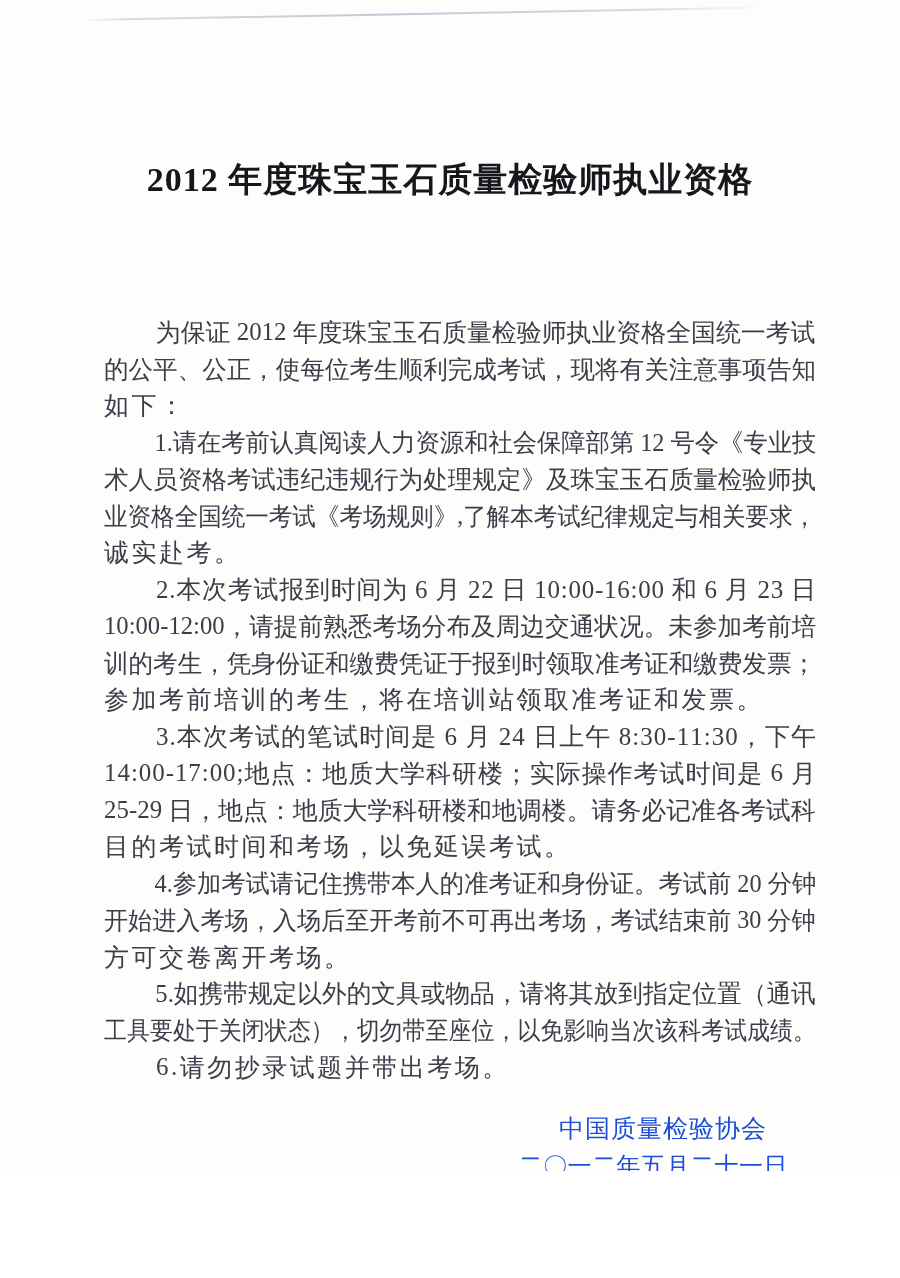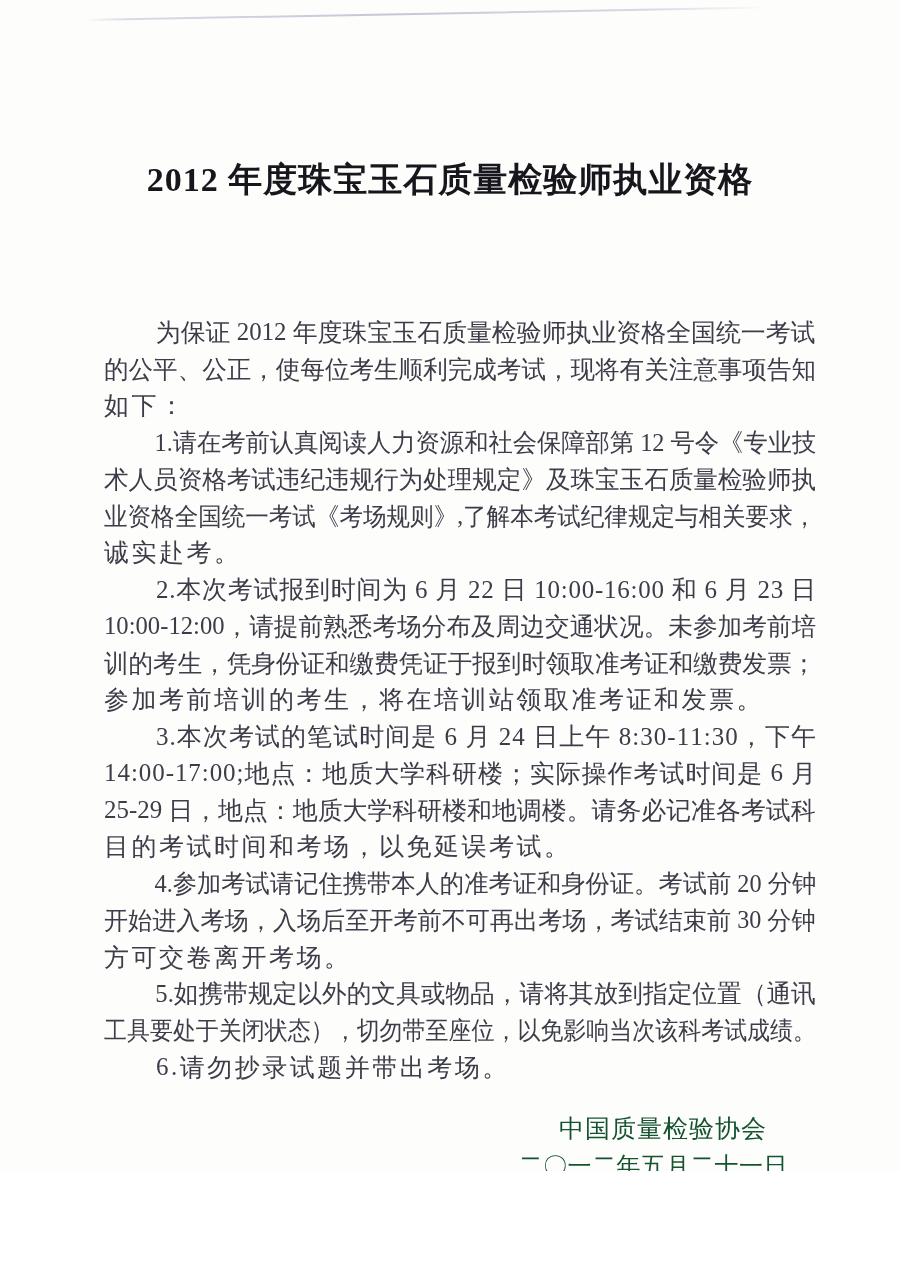--- a/index.html
+++ b/index.html
@@ -65,21 +65,21 @@
   .line span {
     display: block;
     white-space: pre;
   }
   .line.fill { justify-content: space-between; }
   .line:not(.fill) { justify-content: flex-start; gap: 2.5px; }
   .line.first { padding-left: 52px; }
 
   .sig {
     position: absolute;
-    color: #14532d;
+    color: #1d4ed8;
     line-height: 32px;
     letter-spacing: 1px;
   }
   .sig-org  { top: 1113px; right: 133px; font-size: 25px; }
   .sig-date { top: 1150px; right: 112px; font-size: 24px; letter-spacing: 0.5px; margin-left: 24px; }
 </style>
 </head>
 <body>
 
 <div class="page">

